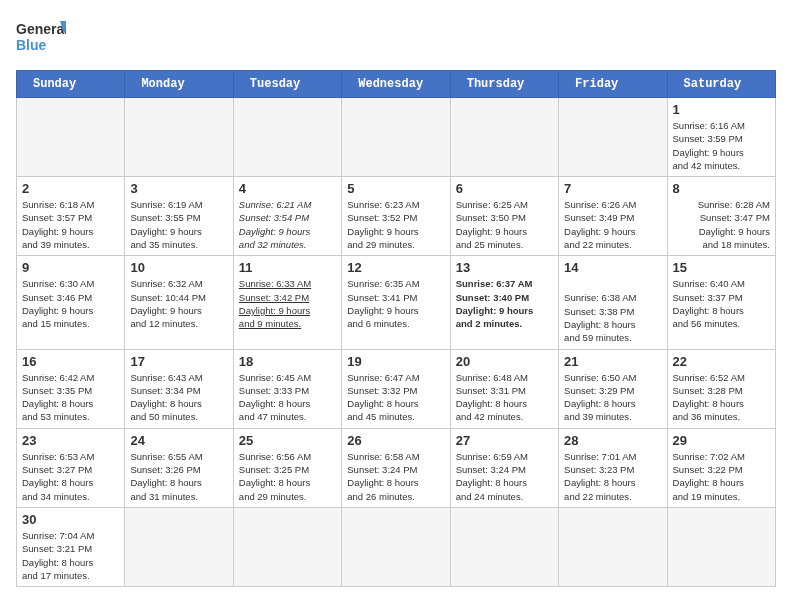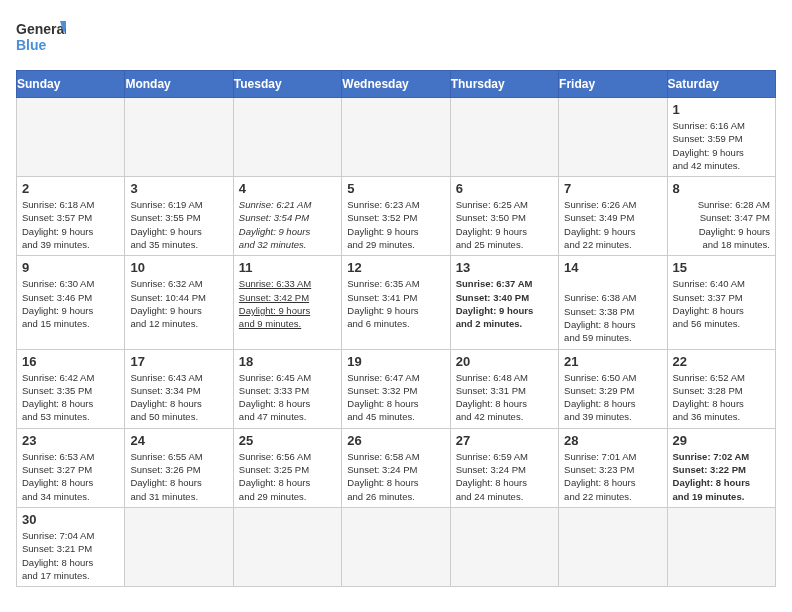--- a/index.html
+++ b/index.html
@@ -44,23 +44,24 @@
     .calendar {
       width: 100%;
       border-collapse: collapse;
       border: 1px solid #ccc;
     }
     .calendar th {
       background: #4472c4;
       color: #fff;
       font-size: 12px;
       font-weight: bold;
-      padding: 6px 0;
+      padding: 6px 16px;
       text-align: left;
       border: 1px solid #3a62b0;
+      font-family: Liberation Mono, monospace;
     }
     .calendar td {
       vertical-align: top;
       border: 1px solid #ccc;
       padding: 4px 5px;
       width: calc(100% / 7);
       background: #fff;
       min-height: 70px;
     }
     .calendar td.empty {
@@ -315,21 +316,21 @@
           </td>
           <td>
             <div class="day-number">28</div>
             <div class="day-info" style="white-space: pre-line;">Sunrise: 7:01 AM
 Sunset: 3:23 PM
 Daylight: 8 hours
 and 22 minutes.</div>
           </td>
           <td>
             <div class="day-number">29</div>
-            <div class="day-info" style="white-space: pre-line; font-weight: bold;">Sunrise: 7:02 AM
+            <div class="day-info" style="white-space: pre-line;">Sunrise: 7:02 AM
 Sunset: 3:22 PM
 Daylight: 8 hours
 and 19 minutes.</div>
           </td>
         </tr>
         <tr>
           <td>
             <div class="day-number">30</div>
             <div class="day-info" style="white-space: pre-line;">Sunrise: 7:04 AM
 Sunset: 3:21 PM

